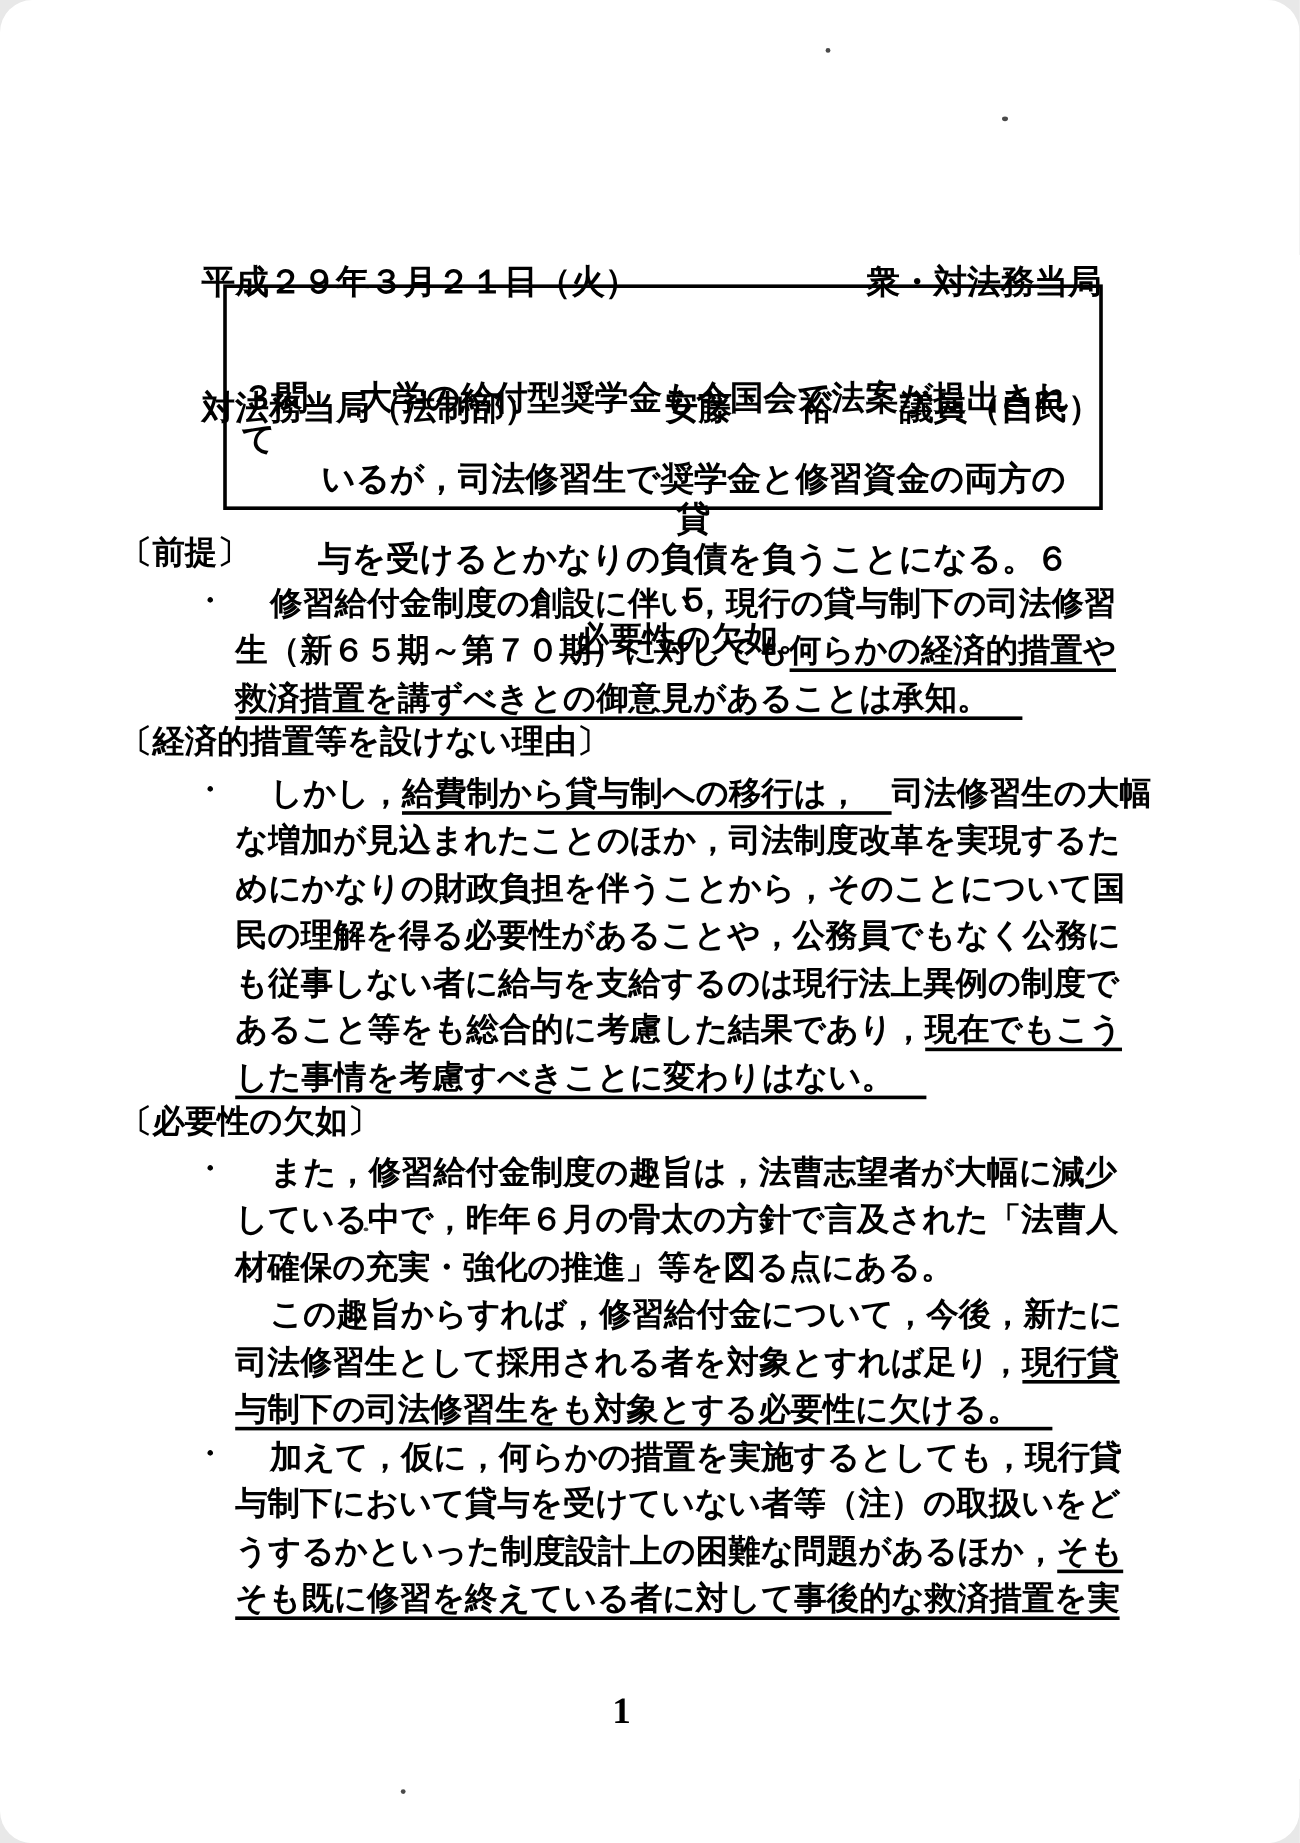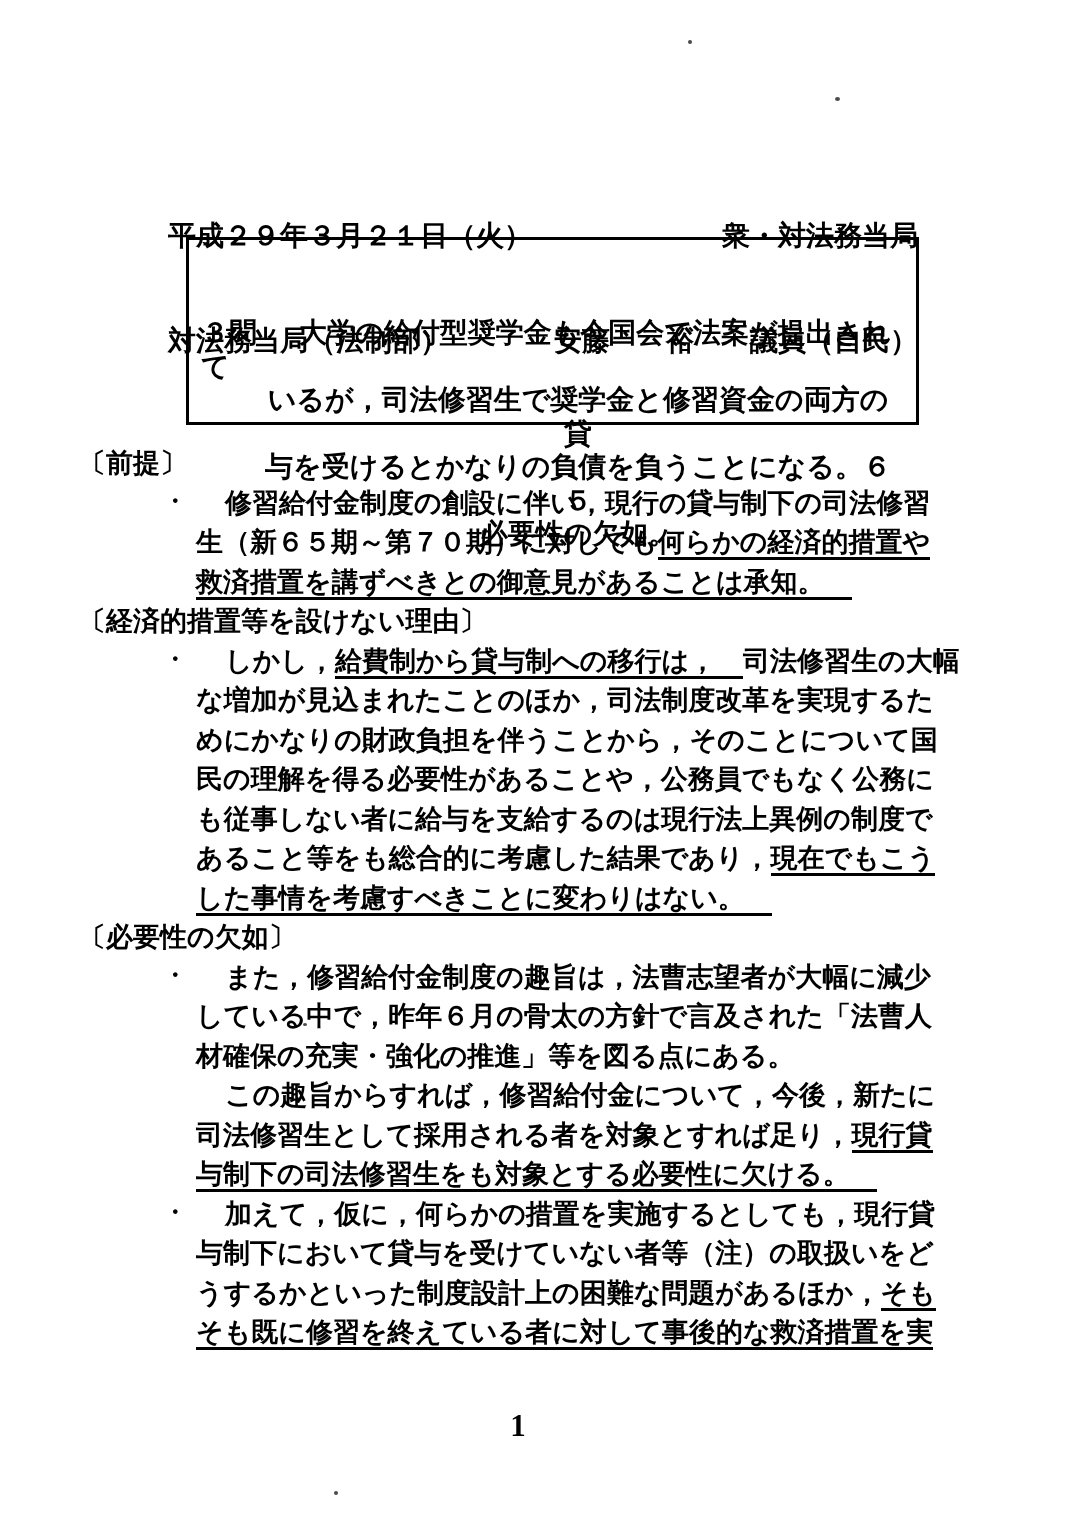--- a/index.html
+++ b/index.html
@@ -9,20 +9,21 @@
   }
   .page {
     position: relative;
     width: 1083px;
     height: 1536px;
     background: #ffffff;
     overflow: hidden;
     font-family: "Liberation Serif", "DejaVu Serif", serif;
     color: #000;
     font-weight: 600;
+    border-radius: 27px;
   }
   
   .header {
     position: absolute;
     left: 168px;
     top: 148px;
     width: 750px; 
     font-size: 28px;
     line-height: 35px;
     white-space: pre-wrap;
@@ -51,21 +52,21 @@
   
   .doc-body {
     position: absolute;
     left: 0;
     top: 444px;
     width: 1083px;
     font-size: 27px;
     line-height: 39.5px;
     white-space: pre-wrap;
   }
-  .sec { margin-left: 79px; }
+  .sec { margin-left: 100px; font-family: Liberation Mono, monospace; }
   .ln { position: relative; }
   .ln.first { margin-left: 225px; }
   .ln.cont  { margin-left: 196px; }
   .dot {
     position: absolute;
     left: -62px;
     top: -2px;
     font-size: 24px;
   }
   .u {

